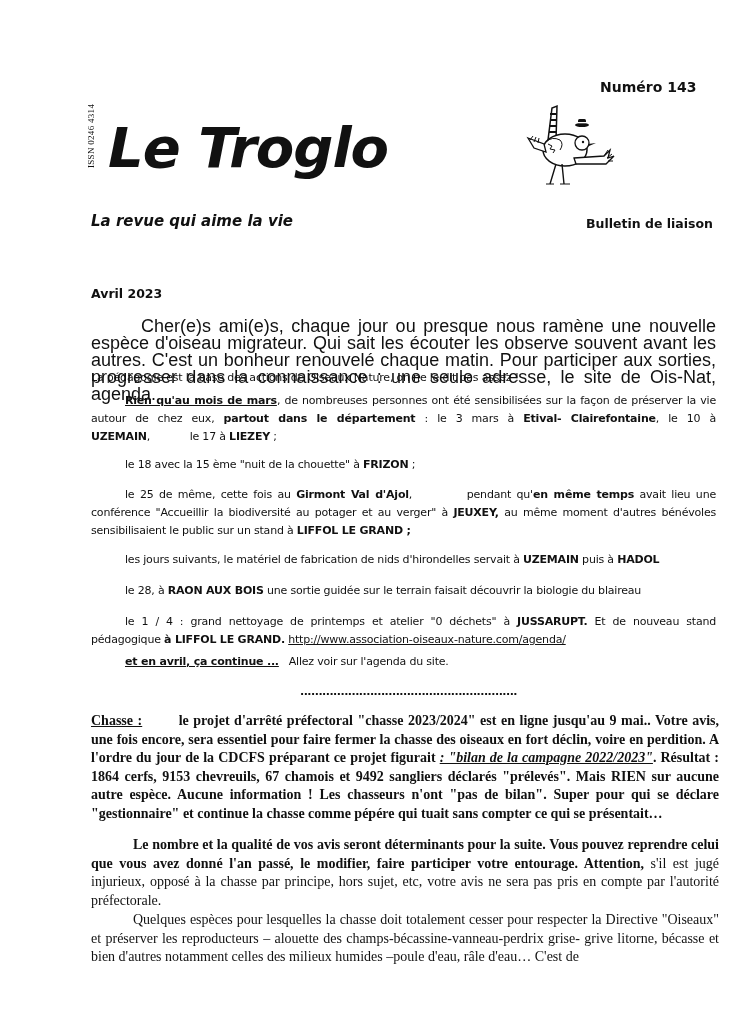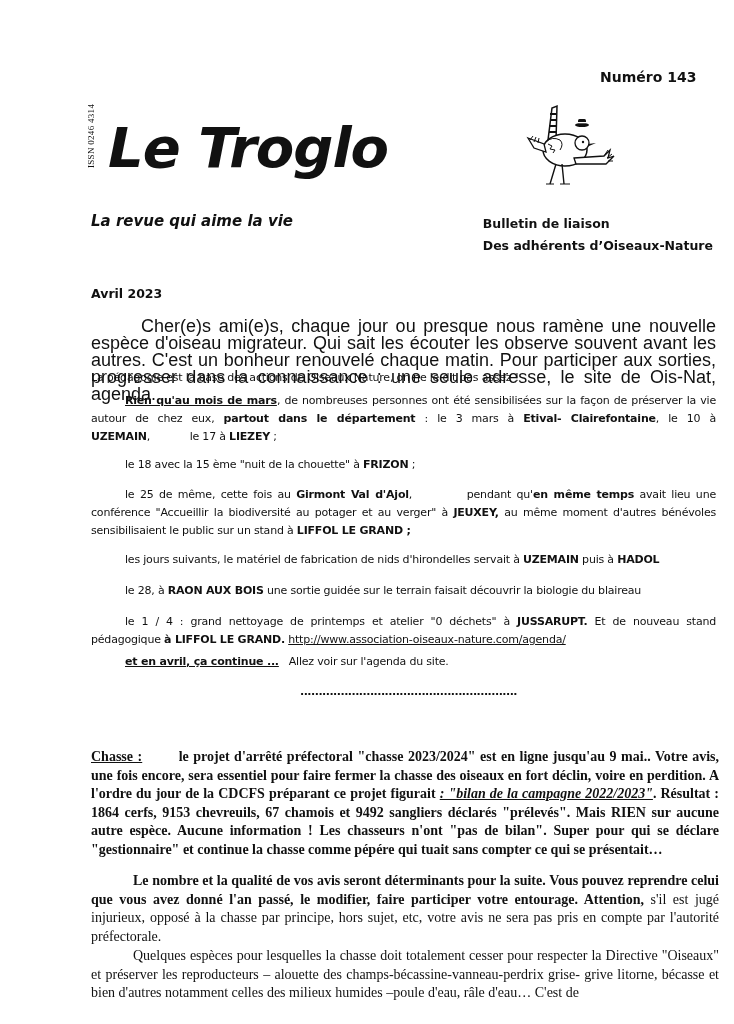--- a/index.html
+++ b/index.html
@@ -3,35 +3,35 @@
 <meta charset="utf-8">
 <style>
   html, body { margin:0; padding:0; background:#ffffff; }
   body { width:734px; height:1024px; position:relative; overflow:hidden; color:#111; }
   .abs { position:absolute; }
   .cal { font-family:"DejaVu Sans", "Liberation Sans", sans-serif; }
   .serif { font-family:"Liberation Serif", "DejaVu Serif", serif; }
   b, .b { font-weight:bold; }
   u { text-decoration:underline; }
 
-  #numero { left:600px; top:69px; font-size:14px; font-weight:bold; }
+  #numero { left:600px; top:79px; font-size:14px; font-weight:bold; }
   #issn { left:86px; top:168px; font-size:9px; transform-origin:left top; transform:rotate(-90deg); white-space:nowrap; letter-spacing:0.3px; }
   #title { left:108px; top:120px; font-size:56px; font-weight:bold; font-style:italic; letter-spacing:-1px; line-height:1; }
   #bird { left:510px; top:100px; width:110px; height:90px; }
   #tagline { left:91px; top:212px; font-size:15px; font-weight:bold; font-style:italic; }
   #bulletin { right:21px; top:213px; font-size:12.5px; font-weight:bold; text-align:left; line-height:22px; }
   #bulletin .url { font-size:11px; }
   #date { left:91px; top:286px; font-size:12.5px; font-weight:bold; }
 
   .p { left:91px; width:625px; font-size:12.5px; line-height:17px; text-align:justify; }
   .arial { font-family:"Liberation Sans", sans-serif; font-size:12.5px; }
   .ind { text-indent:50px; }
   .ind2 { text-indent:34px; }
   .cal12 { font-family:"DejaVu Sans", sans-serif; font-size:11px; line-height:18px; letter-spacing:-0.2px; }
-  .serifp { font-family:"Liberation Serif", serif; font-size:14px; line-height:18.5px; text-align:justify;margin-top:36px; }
+  .serifp { font-family:"Liberation Serif", serif; font-size:14px; line-height:18.5px; text-align:justify; }
   .dots { left:300px; top:685px; font-size:11px; font-weight:bold; letter-spacing:-0.5px; }
   .lnk { text-decoration:underline; }
 </style>
 </head>
 <body>
 
 <div id="numero" class="abs cal">Numéro 143</div>
 <div id="issn" class="abs serif">ISSN 0246 4314</div>
 <div id="title" class="abs cal">Le Troglo</div>
 
@@ -58,21 +58,20 @@
   <path d="M64 58 L94 56 L100 50 L98 58 L104 56 L96 64 L66 64 Z" fill="#fff" stroke="#111" stroke-width="1.3"></path>
   <path d="M94 56 l4 -6 M97 58 l5 -4 M98 61 l5 0" stroke="#111" stroke-width="1"></path>
 
   <path d="M46 64 L40 84 M52 64 L54 84" stroke="#111" stroke-width="1.4"></path>
   <path d="M36 84 h8 M50 84 h10" stroke="#111" stroke-width="1"></path>
 </svg>
 
 <div id="tagline" class="abs cal">La revue qui aime la vie</div>
 <div id="bulletin" class="abs cal">
   <div>Bulletin de liaison</div>
-  <div>Des adhérents d’Oiseaux-Nature</div>
 </div>
 <div id="date" class="abs cal">Avril 2023</div>
 
 <div class="abs p arial ind" style="top:318px; font-size:18px; line-height:17px;">Cher(e)s ami(e)s, chaque jour ou presque nous ramène une nouvelle espèce d'oiseau migrateur. Qui sait les écouter les observe souvent avant les autres. C'est un bonheur renouvelé chaque matin. Pour participer aux sorties, progresser dans la connaissance : une seule adresse, le site de Ois-Nat, agenda.</div>
 <div class="abs p cal12" style="top:369px;">La pédagogie est la base des actions de Oiseaux Nature, on ne le dit pas assez !</div>
 
 <div class="abs p cal12 ind2" style="top:392px; width:625px; text-align:justify;"><b><u>Rien qu'au mois de mars</u></b><span>, de nombreuses personnes ont été sensibilisées sur la façon de préserver la vie autour de chez eux, </span><b>partout dans le département</b><span> : le 3 mars à </span><b>Etival- Clairefontaine</b><span>, le 10 à </span><b>UZEMAIN</b><span style="white-space:pre">,            le 17 à </span><b>LIEZEY</b><span> ;</span></div>
 
 <div class="abs p cal12" style="top:456px; left:125px; width:590px;"><span>le 18 avec la 15 ème "nuit de la chouette" à </span><b>FRIZON</b><span> ;</span></div>
 

